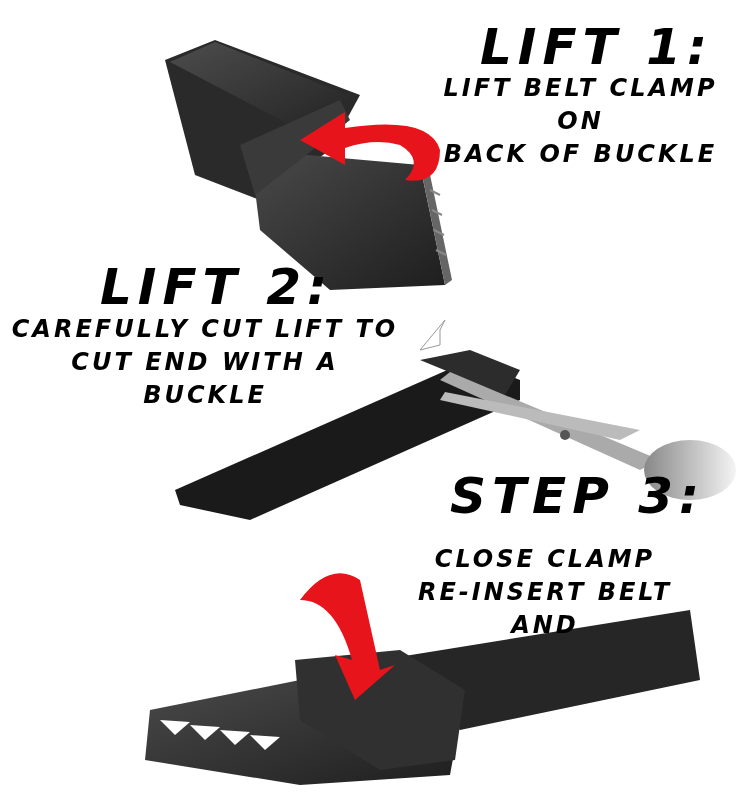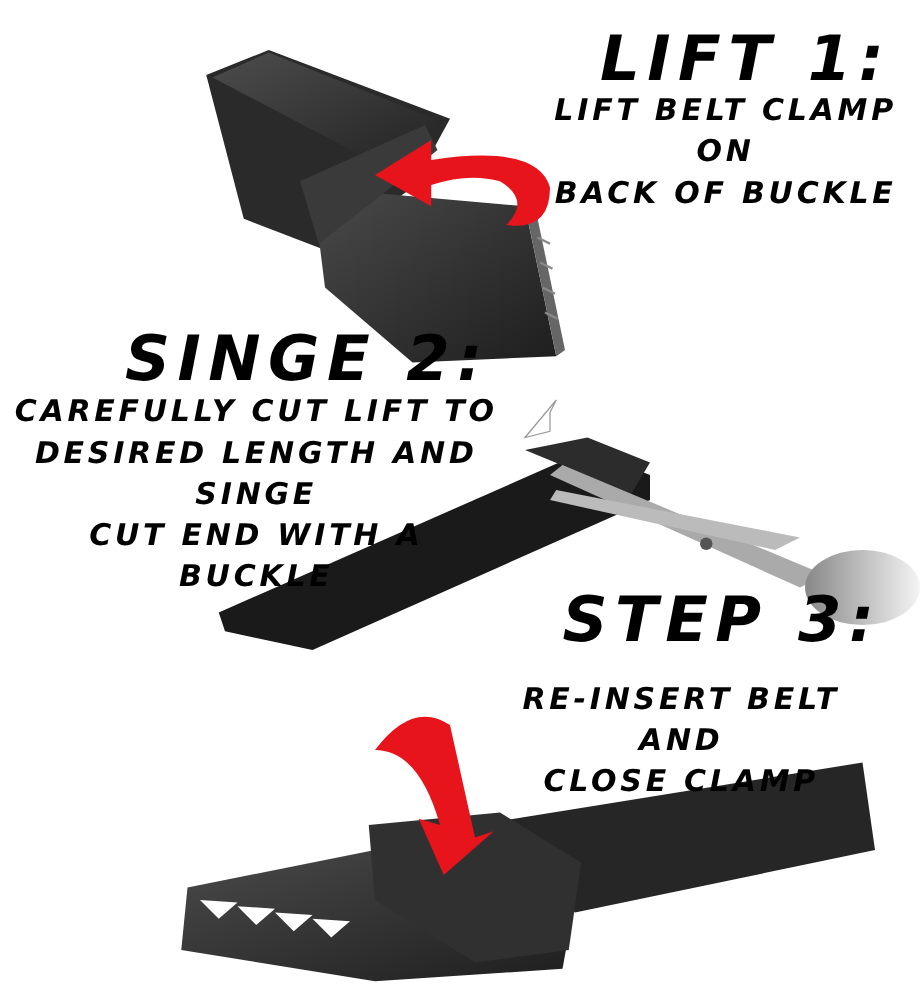--- a/index.html
+++ b/index.html
@@ -65,25 +65,24 @@
   </g>
   <path d="M300 600 Q330 560 360 580 L380 670 L395 665 L355 700 L335 655 L352 660 Q335 600 300 600 Z" fill="#e8141b"></path>
 </svg>
 
 <div class="title" style="left:480px;top:18px;font-size:50px;">LIFT 1:</div>
 <div class="sub" style="left:425px;top:72px;width:311px;">
   <div>LIFT BELT CLAMP ON</div>
   <div>BACK OF BUCKLE</div>
 </div>
 
-<div class="title" style="left:100px;top:258px;font-size:50px;">SINGE 2:</div>
+<div class="title" style="left:100px;top:258px;font-size:50px;">LIFT 2:</div>
 <div class="sub" style="left:0;top:313px;width:410px;">
   <div>CAREFULLY CUT LIFT TO</div>
-  <div>DESIRED LENGTH AND SINGE</div>
   <div>CUT END WITH A</div>
   <div>BUCKLE</div>
 </div>
 
 <div class="title" style="left:450px;top:467px;font-size:50px;">STEP 3:</div>
 <div class="sub" style="left:385px;top:543px;width:320px;">
+  <div>CLOSE CLAMP</div>
   <div>RE-INSERT BELT AND</div>
-  <div>CLOSE CLAMP</div>
 </div>
 
 </body></html>

